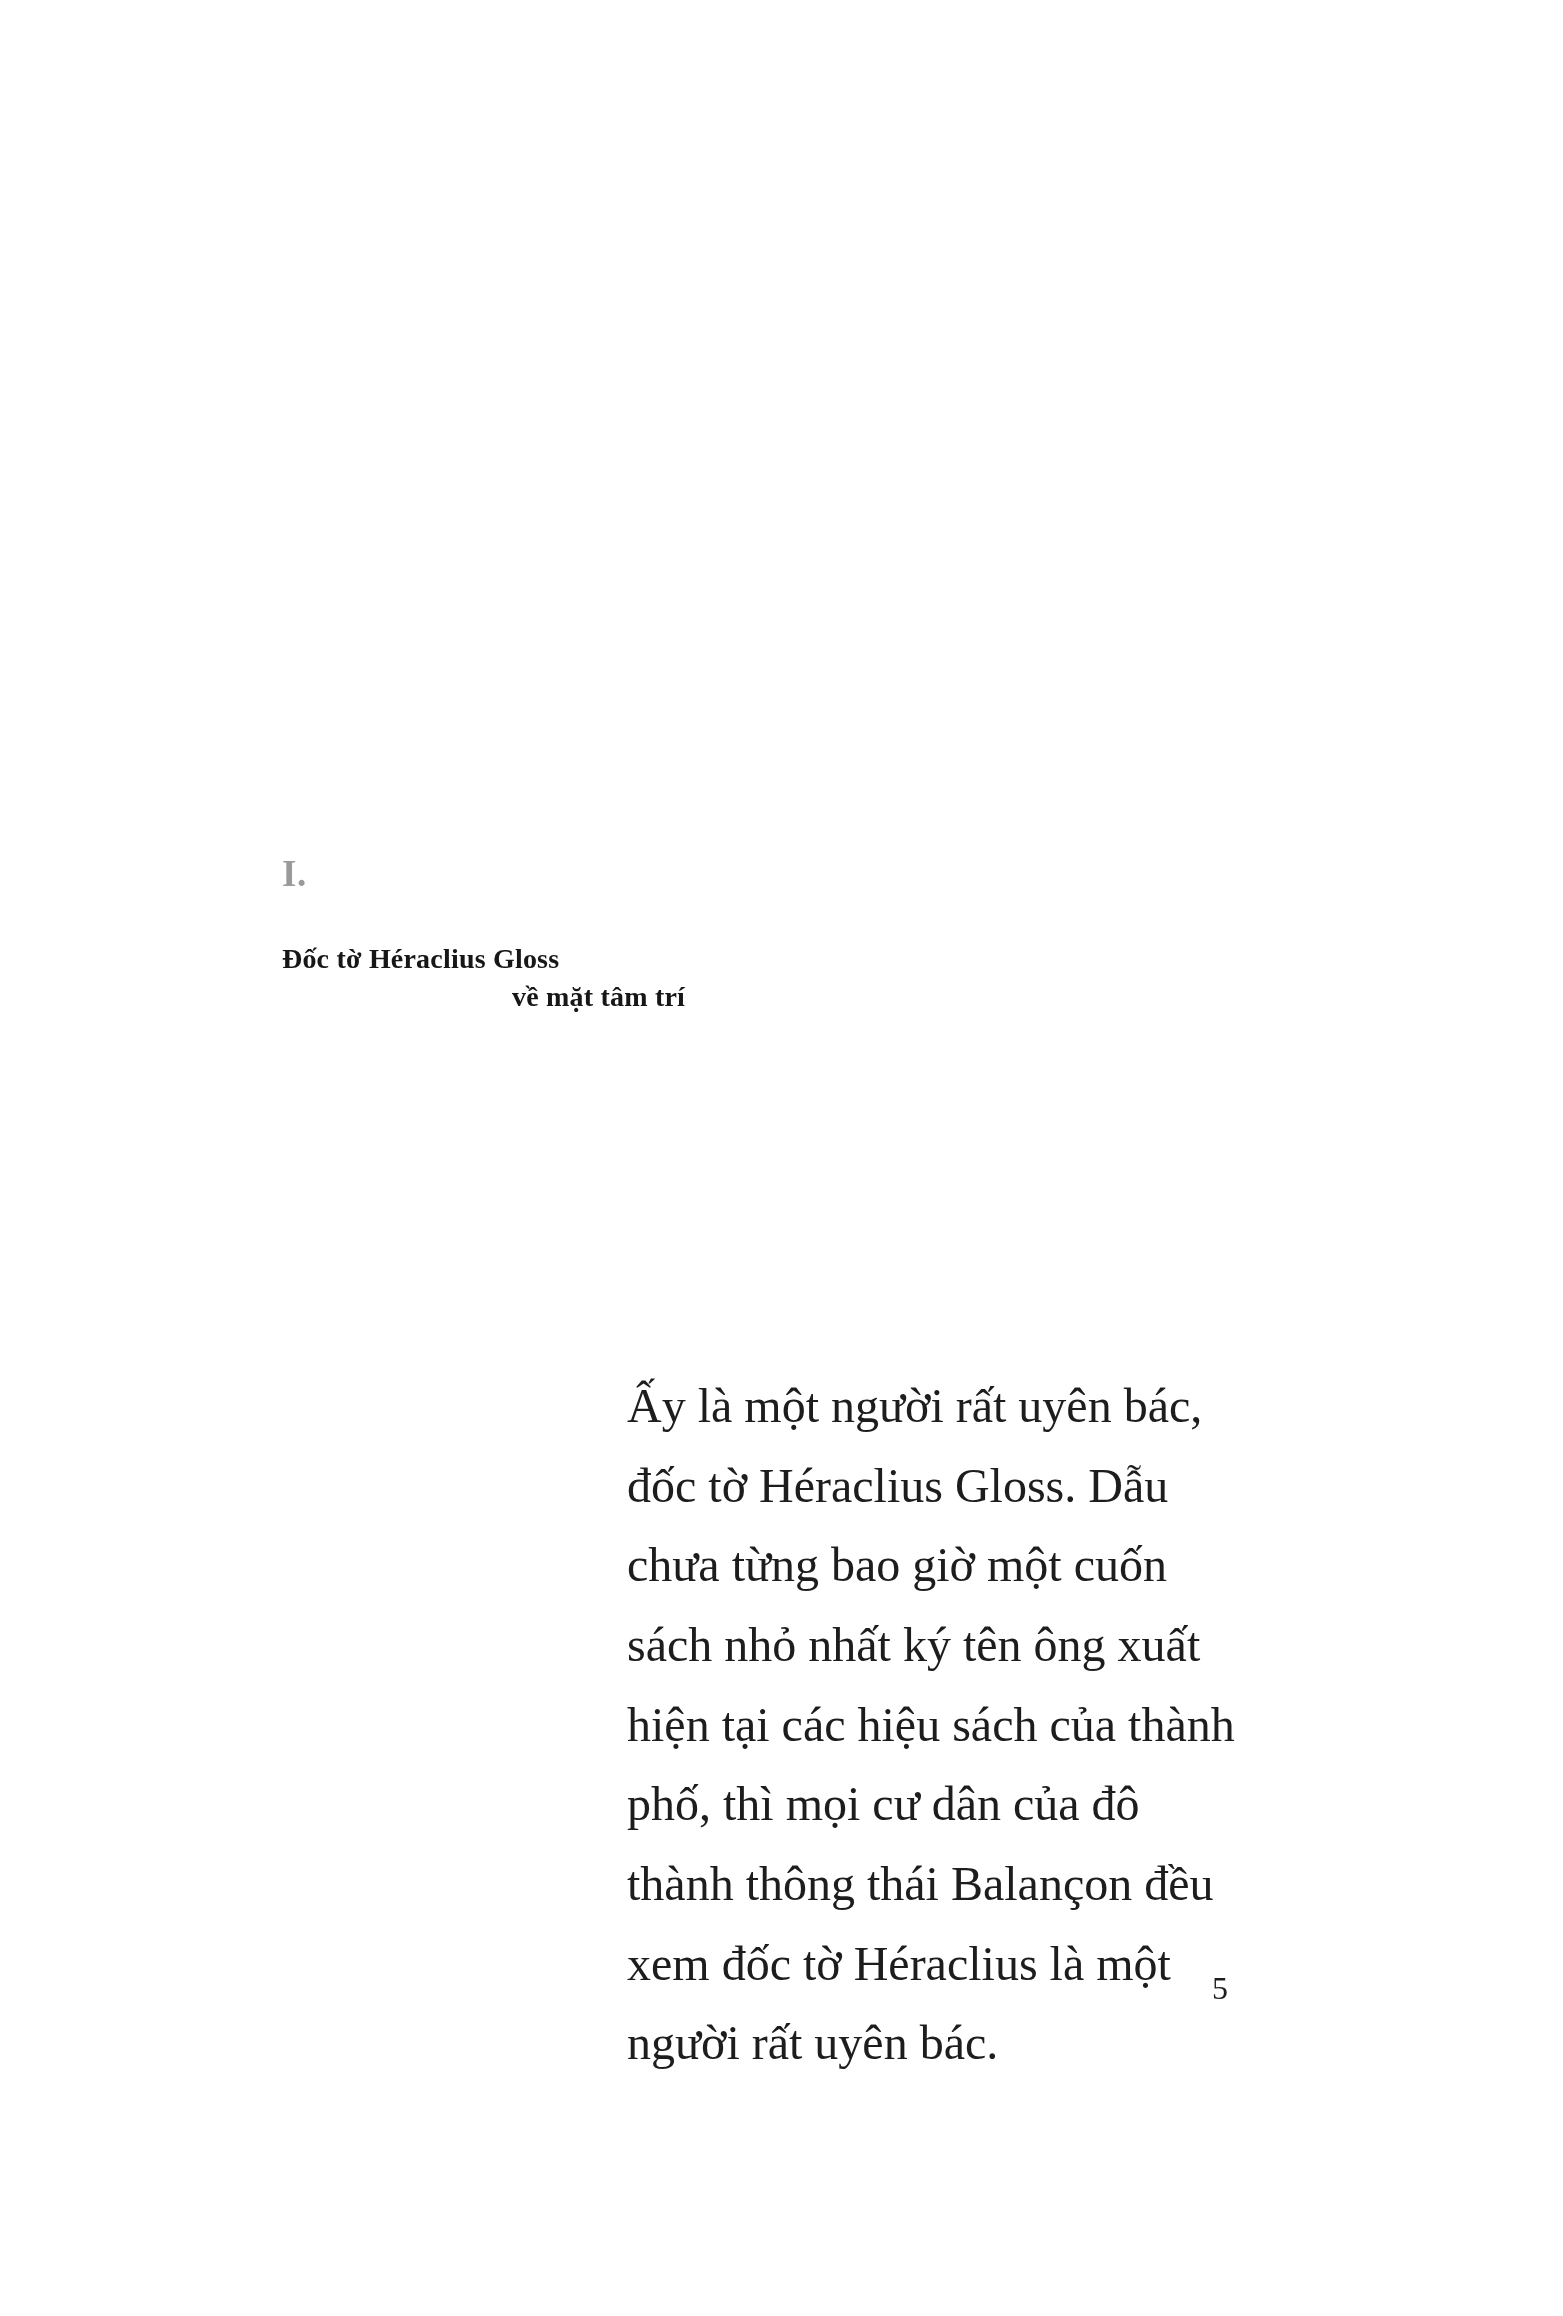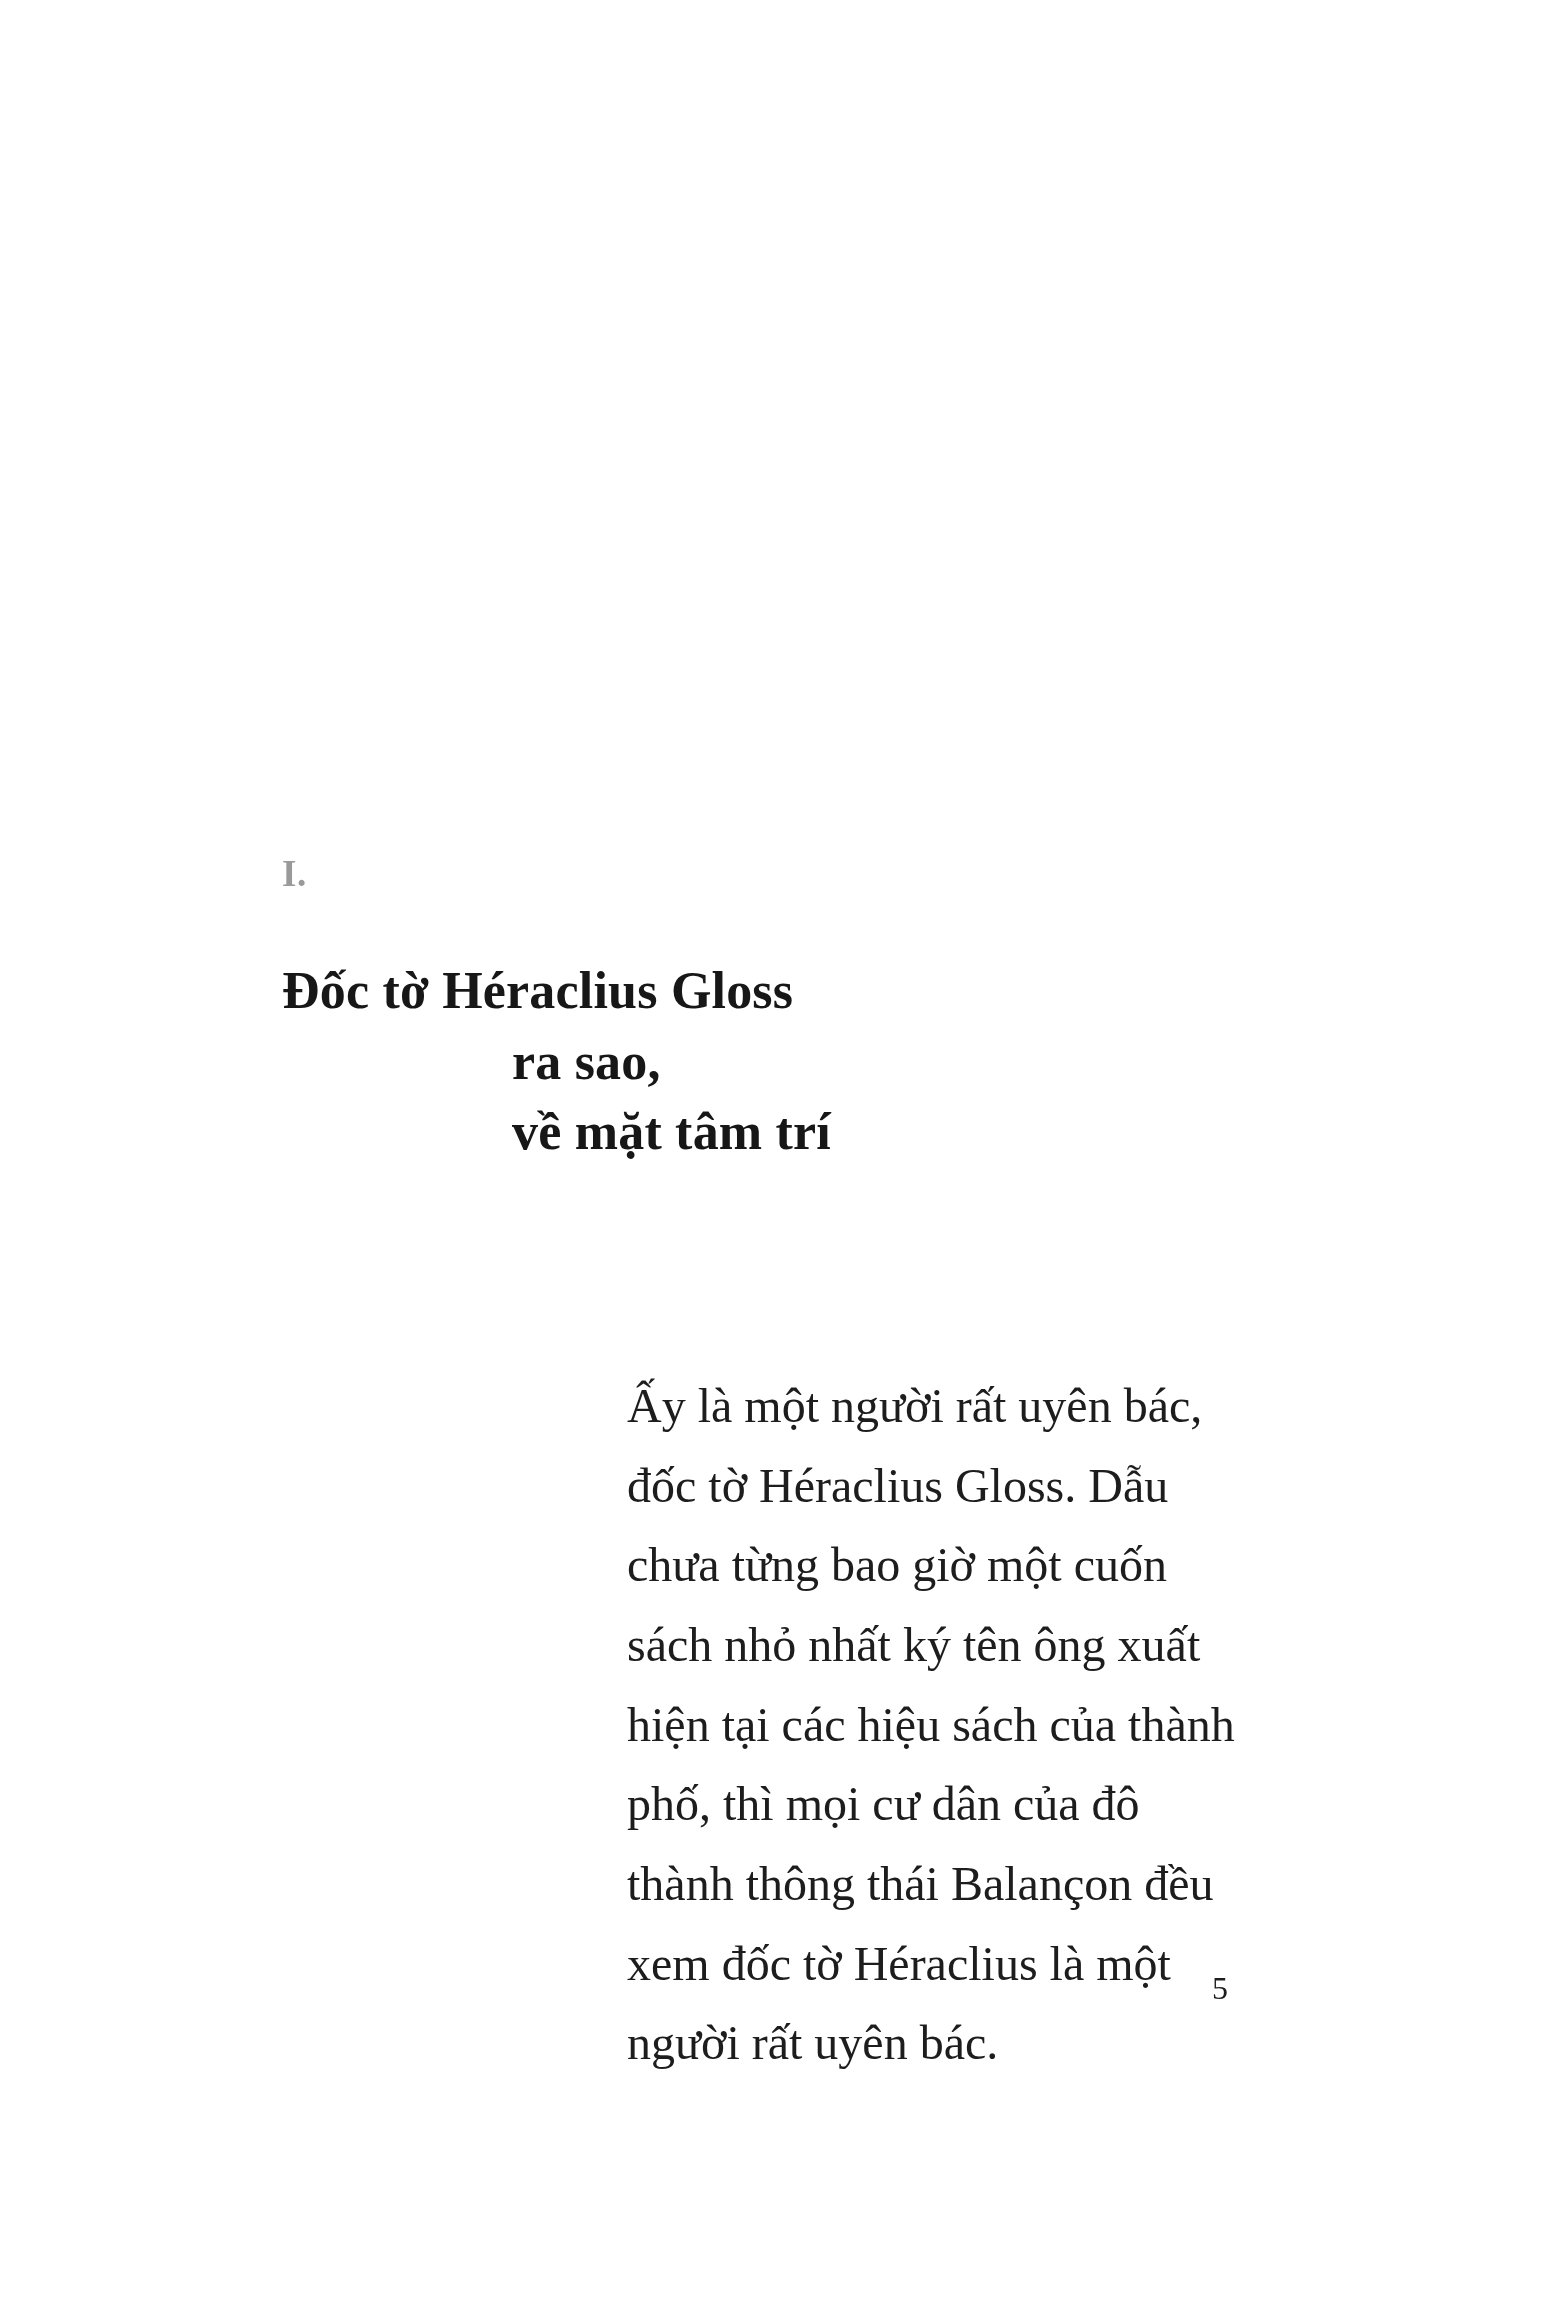--- a/index.html
+++ b/index.html
@@ -36,21 +36,21 @@
   }
 
   
   .chapter-title {
     position: absolute;
     left: 282px;
     top: 921px;
     width: 882px;
     font-family: "Liberation Serif", serif;
     font-weight: bold;
-    font-size: 52px;
+    font-size: 28px;
     line-height: 1.36;
     color: #171717;
     letter-spacing: 0.2px;
   }
   .chapter-title .line-1 { display: block; text-align: left; }
   .chapter-title .line-2 { display: block; padding-left: 230px; }
   .chapter-title .line-3 { display: block; padding-left: 230px; }
 
   
   .body-text {
@@ -81,21 +81,20 @@
 </style>
 </head>
 <body>
 
 <div class="page">
 
   <div class="chapter-number">I.</div>
 
   <h1 class="chapter-title">
     <span class="line-1">Đốc tờ Héraclius Gloss</span>
-    <span class="line-2">ra sao,</span>
     <span class="line-3">về mặt tâm trí</span>
   </h1>
 
   <p class="body-text">Ấy là một người rất uyên bác, đốc tờ Héraclius Gloss. Dẫu chưa từng bao giờ một cuốn sách nhỏ nhất ký tên ông xuất hiện tại các hiệu sách của thành phố, thì mọi cư dân của đô thành thông thái Balançon đều xem đốc tờ Héraclius là một người rất uyên bác.</p>
 
   <div class="page-number">5</div>
 
 </div>
 
 

